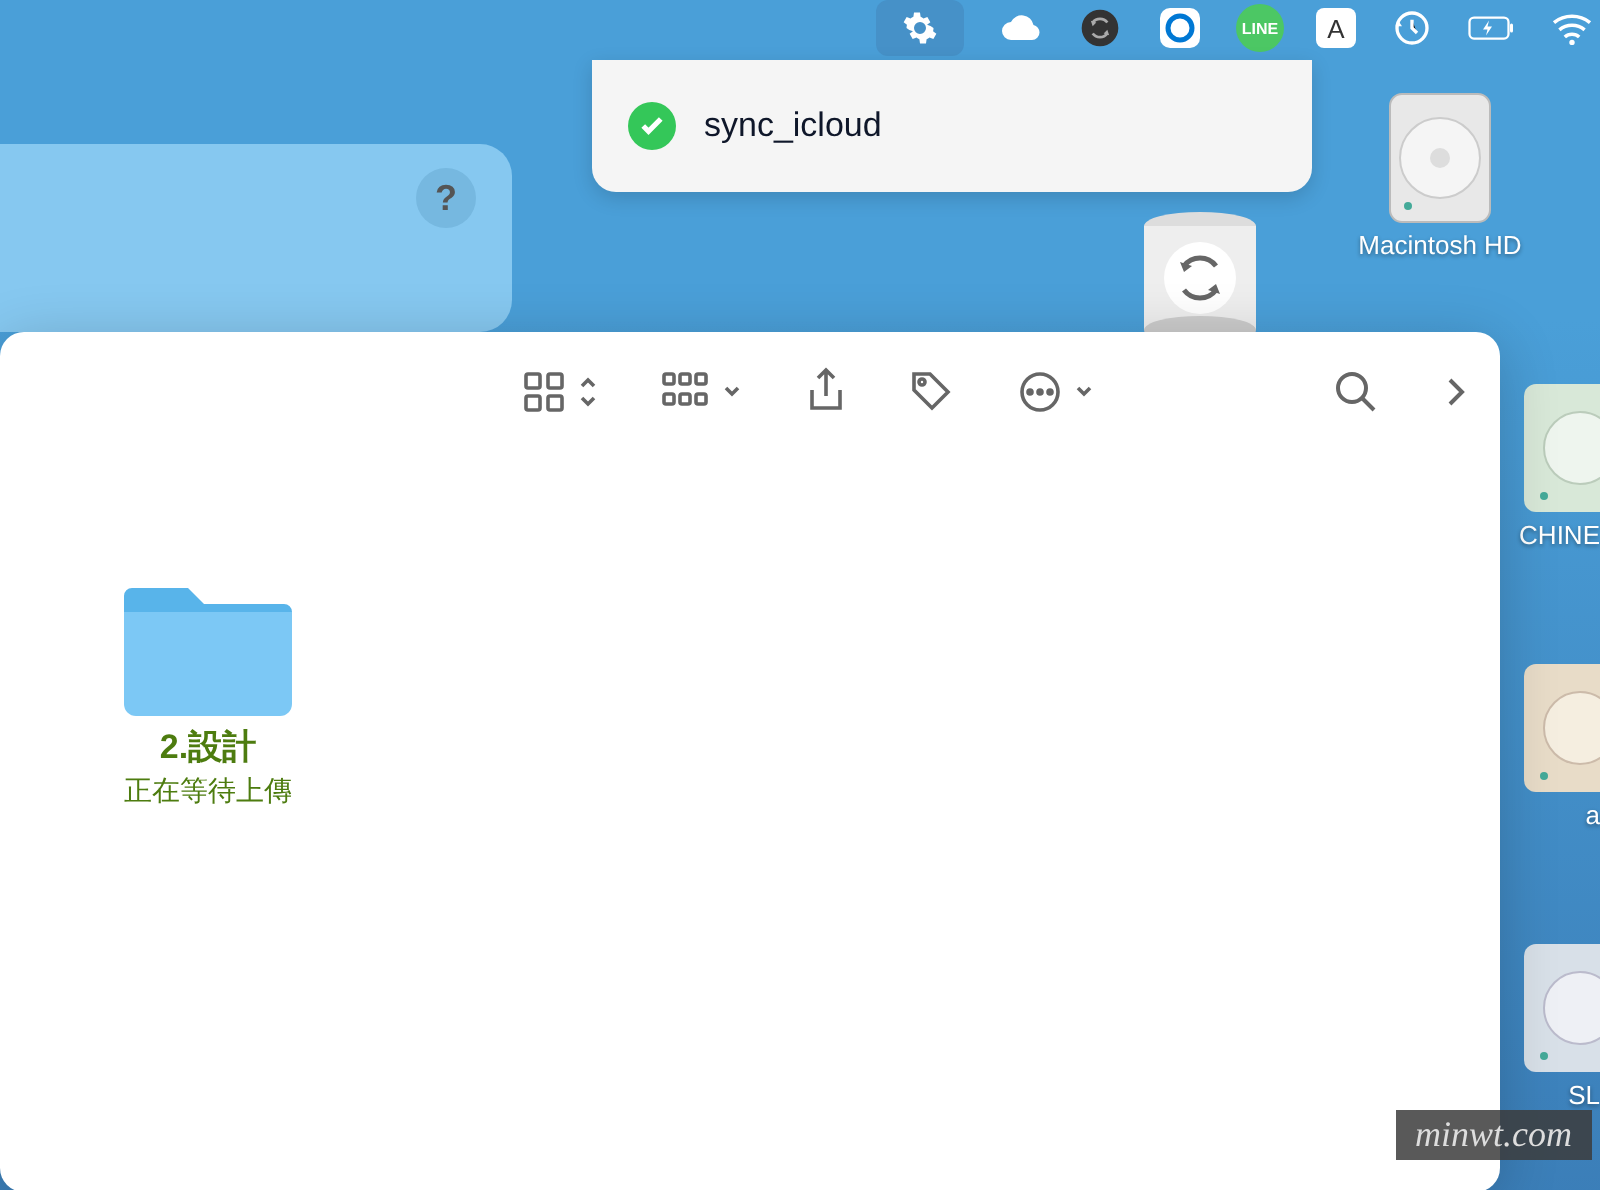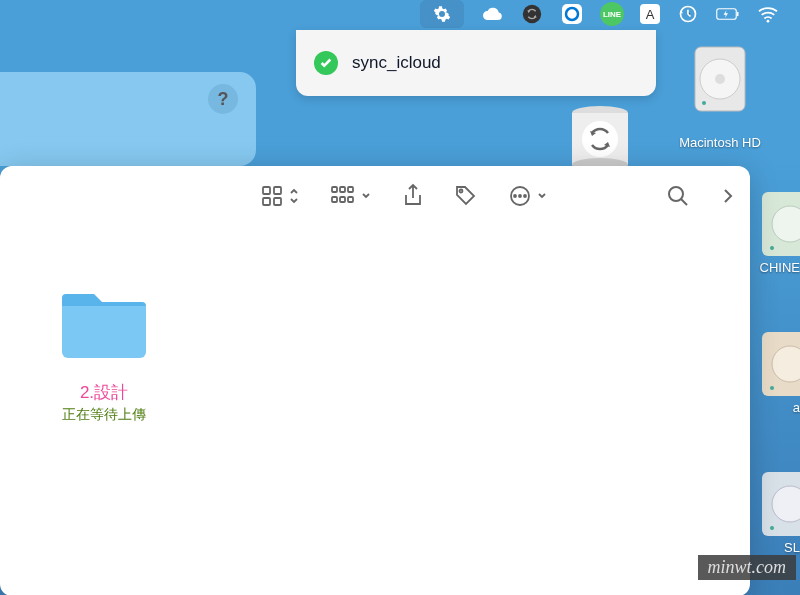--- a/index.html
+++ b/index.html
@@ -1,61 +1,61 @@
 <!DOCTYPE html>
 <html><head>
 <meta charset="utf-8">
 <style>
 * { margin: 0; padding: 0; box-sizing: border-box; }
 body { width: 800px; height: 595px; background: #4a9fd8; font-family: -apple-system, "Helvetica Neue", Arial, sans-serif; position: relative; overflow: hidden; }
 .bg-wave { position: absolute; top: 160px; left: 0; right: 0; height: 440px; background: linear-gradient(180deg, #4a9fd8 0%, #3b7eb8 100%); }
 
 
-.menubar { position: absolute; top: 0; left: 0; right: 0; height: 28px; display: flex; align-items: center; justify-content: flex-end; gap: 16px; padding-right: 20px; }
+.menubar { position: absolute; top: 0; left: 0; right: 0; height: 28px; display: flex; align-items: center; justify-content: flex-end; gap: 16px; padding-right: 2px; }
 .menubar-item { width: 24px; height: 24px; display: flex; align-items: center; justify-content: center; }
 .menubar-gear { background: #4691c8; border-radius: 6px; width: 44px; height: 28px; display: flex; align-items: center; justify-content: center; }
 .menubar-gear svg { fill: white; }
 .menubar-line { background: #4cc764; border-radius: 50%; width: 24px; height: 24px; display: flex; align-items: center; justify-content: center; color: white; font-size: 8px; font-weight: bold; }
 .menubar-a { background: white; border-radius: 4px; width: 20px; height: 20px; display: flex; align-items: center; justify-content: center; font-size: 13px; color: #333; }
 
 
 .notification { position: absolute; top: 30px; left: 296px; width: 360px; height: 66px; background: #f5f5f5; border-radius: 0 0 12px 12px; box-shadow: 0 3px 10px rgba(0,0,0,0.15); display: flex; align-items: center; padding: 12px 18px; gap: 14px; }
 .notif-badge { width: 24px; height: 24px; background: #34c759; border-radius: 50%; display: flex; align-items: center; justify-content: center; flex-shrink: 0; }
 .notif-badge svg { width: 14px; height: 14px; stroke: white; stroke-width: 3; fill: none; }
 .notif-text { flex: 1; }
 .notif-title { font-size: 17px; color: #0f172a; line-height: 1.3; }
 .notif-sub { font-size: 16px; color: #666; line-height: 1.3; }
 
 
 .question-panel { position: absolute; top: 72px; left: 0; width: 256px; height: 94px; background: #86c8f0; border-radius: 0 16px 16px 0; }
 .question-btn { position: absolute; top: 12px; right: 18px; width: 30px; height: 30px; background: #76b8e0; border-radius: 50%; display: flex; align-items: center; justify-content: center; font-size: 18px; font-weight: bold; color: #555; }
 
 
 .desktop-icons { position: absolute; top: 45px; right: 10px; width: 200px; }
-.desktop-icon { position: absolute; display: flex; flex-direction: column; align-items: center; gap: 20px; width: 100px; }
+.desktop-icon { position: absolute; display: flex; flex-direction: column; align-items: center; gap: 0; width: 100px; }
 .disk-svg { width: 60px; height: 70px; }
 .desktop-label { color: white; font-size: 13px; text-shadow: 0 1px 2px rgba(0,0,0,0.4); white-space: nowrap; }
 .sync-icon { left: -40px; top: 60px; }
 .mac-icon { left: 80px; top: 0px; }
 .side-disk { position: absolute; right: 0; width: 18px; height: 100px; display: flex; flex-direction: column; align-items: flex-end; }
 .side-disk-label { color: white; font-size: 13px; text-shadow: 0 1px 2px rgba(0,0,0,0.4); }
 
 
 .finder { position: absolute; top: 166px; left: 0; width: 750px; height: 430px; background: white; border-radius: 12px; box-shadow: 0 5px 30px rgba(0,0,0,0.2); }
 .finder-toolbar { height: 60px; display: flex; align-items: center; gap: 30px; padding-left: 260px; }
 .tool-btn { display: flex; align-items: center; gap: 4px; }
 .tool-btn svg { stroke: #666; fill: none; }
 .tool-search { position: absolute; right: 60px; top: 18px; }
 .tool-arrow { position: absolute; right: 14px; top: 18px; }
 
 
 .finder-content { padding: 60px 0 0 34px; }
 .folder-item { display: flex; flex-direction: column; align-items: center; width: 140px; margin-bottom: 40px; }
 .folder-svg { width: 96px; height: 76px; }
-.folder-name { font-size: 17px; color: #ec4899; margin-top: 19px; }
+.folder-name { font-size: 17px; color: #4d7c0f; margin-top: 0; font-weight: bold; }
 .folder-status { font-size: 14px; color: #4d7c0f; margin-top: 2px; }
 
 
 .watermark { position: absolute; bottom: 15px; right: 4px; background: rgba(60,60,60,0.85); color: #ddd; font-style: italic; font-family: Georgia, serif; font-size: 18px; padding: 2px 10px; }
 </style>
 </head>
 <body>
 
 <div class="bg-wave"></div>
 

